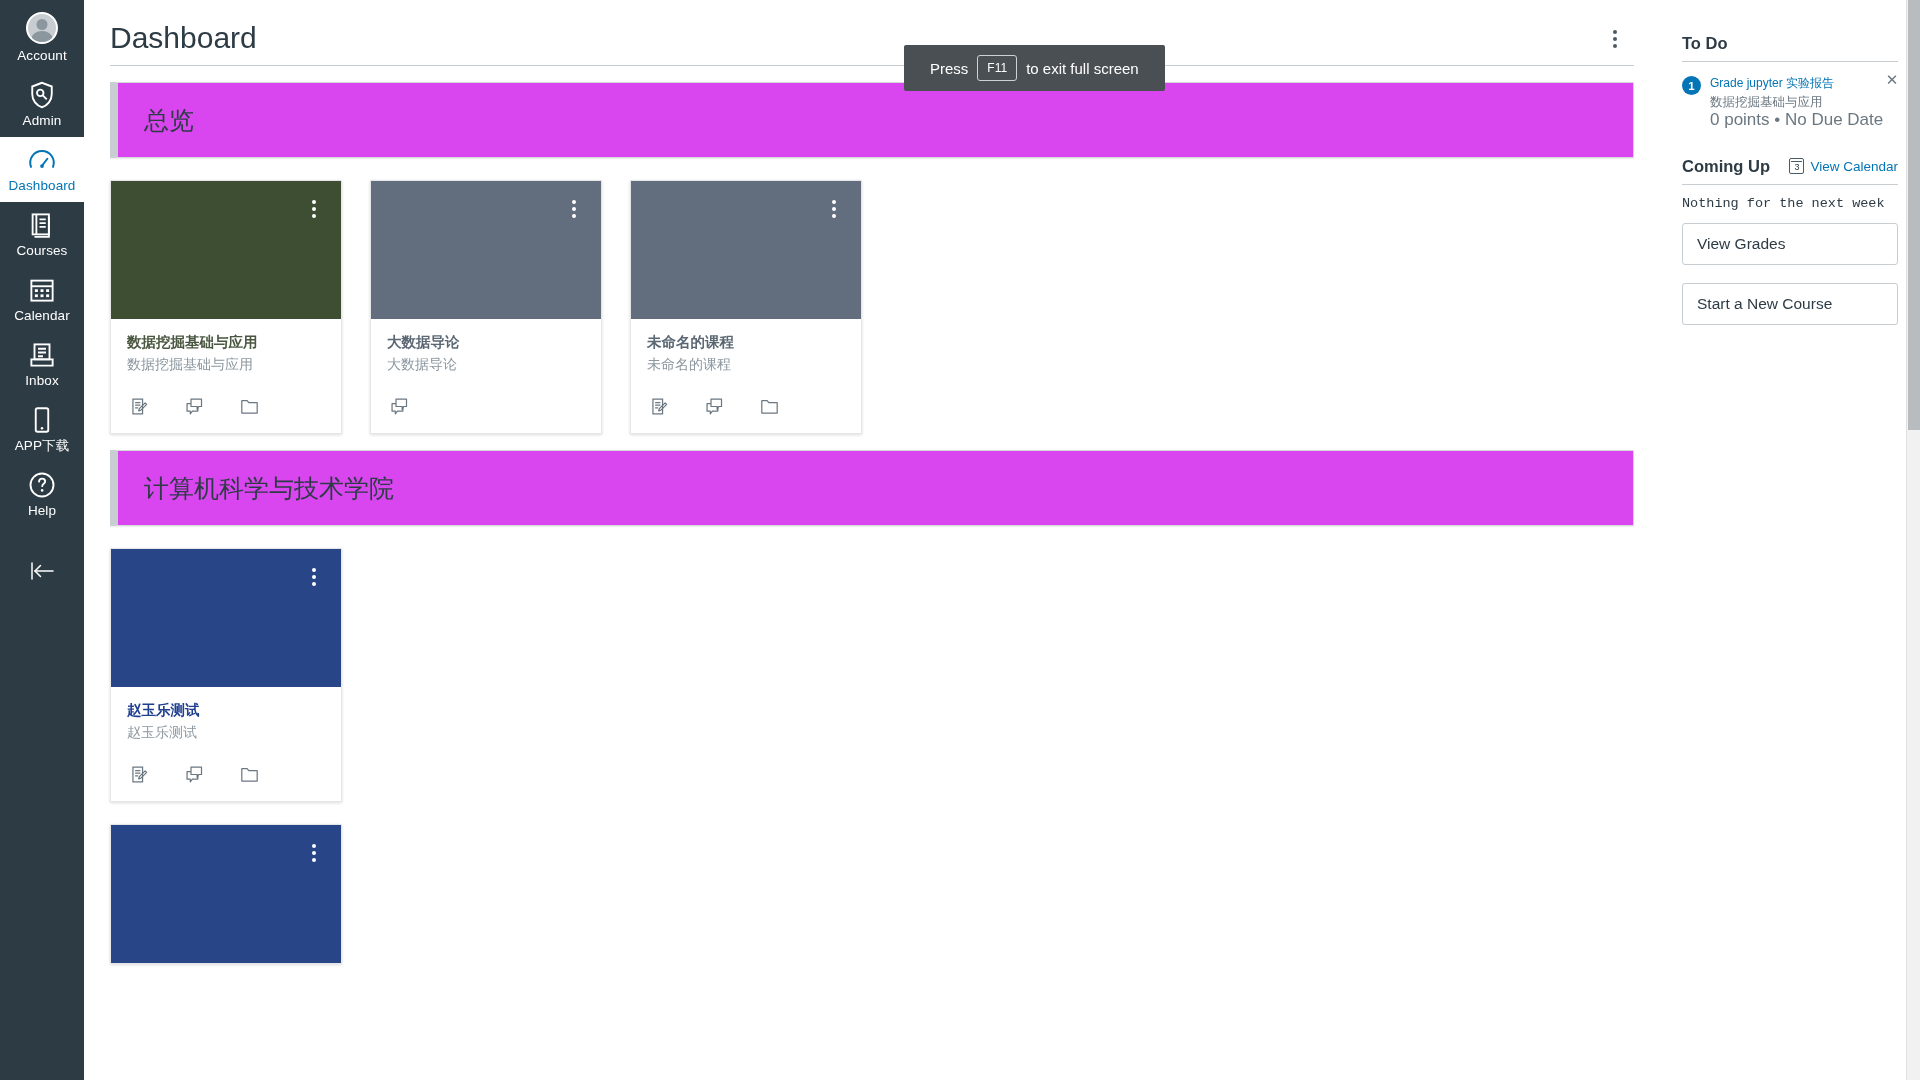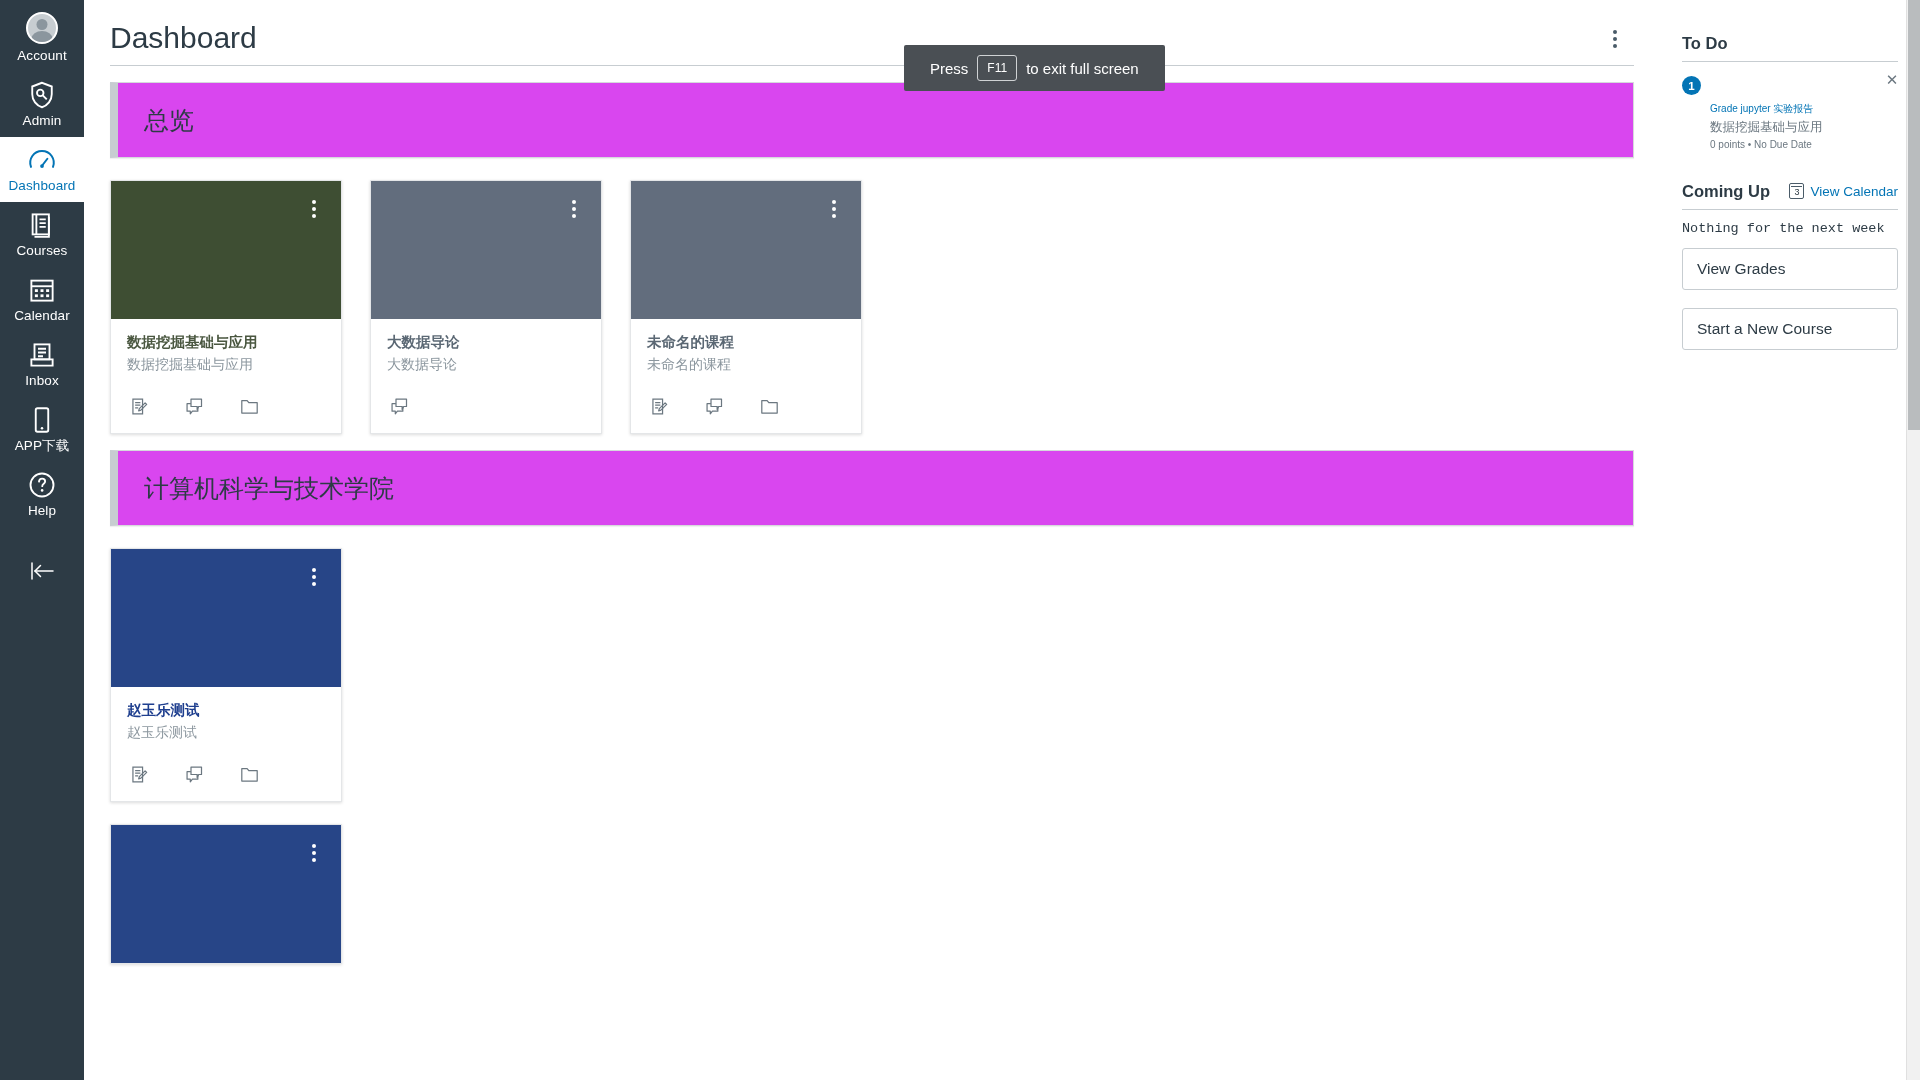--- a/index.html
+++ b/index.html
@@ -116,25 +116,25 @@
   }
   .side-rule { border-top: 1px solid #c7cdd1; margin: 7px 0 0; }
   .todo-item { display: flex; padding: 12px 0 4px; position: relative; }
   .todo-badge {
     width: 19px; height: 19px; border-radius: 50%; background: #0374b5; color: #fff;
     font-size: 11.5px; font-weight: bold; display: flex; align-items: center;
     justify-content: center; flex: 0 0 19px; margin-right: 9px; margin-top: 2px;
   }
   .todo-text { flex: 1; }
   .todo-title {
-    font-size: 10px; color: #0374b5; line-height: 19px; text-decoration: none;
-    display: block; padding-right: 14px; margin-top: 25px;
+    font-size: 12px; color: #0374b5; line-height: 19px; text-decoration: none;
+    display: block; padding-right: 14px;
   }
   .todo-course { font-size: 12.5px; color: #6b7780; line-height: 18px; }
-  .todo-meta { font-size: 10px; color: #6b7780; line-height: 18px; }
+  .todo-meta { font-size: 17px; color: #6b7780; line-height: 18px; }
   .todo-close {
     position: absolute; right: -2px; top: 10px; width: 16px; height: 16px;
     cursor: pointer; color: #6b7780; font-size: 15px; line-height: 16px; text-align: center;
   }
   .view-cal-link {
     font-size: 13.5px; color: #0374b5; text-decoration: none;
     display: flex; align-items: center; gap: 6px;
   }
   .cal-icon {
     width: 15px; height: 16px; border: 1.4px solid #4a5b68; border-radius: 2px;

